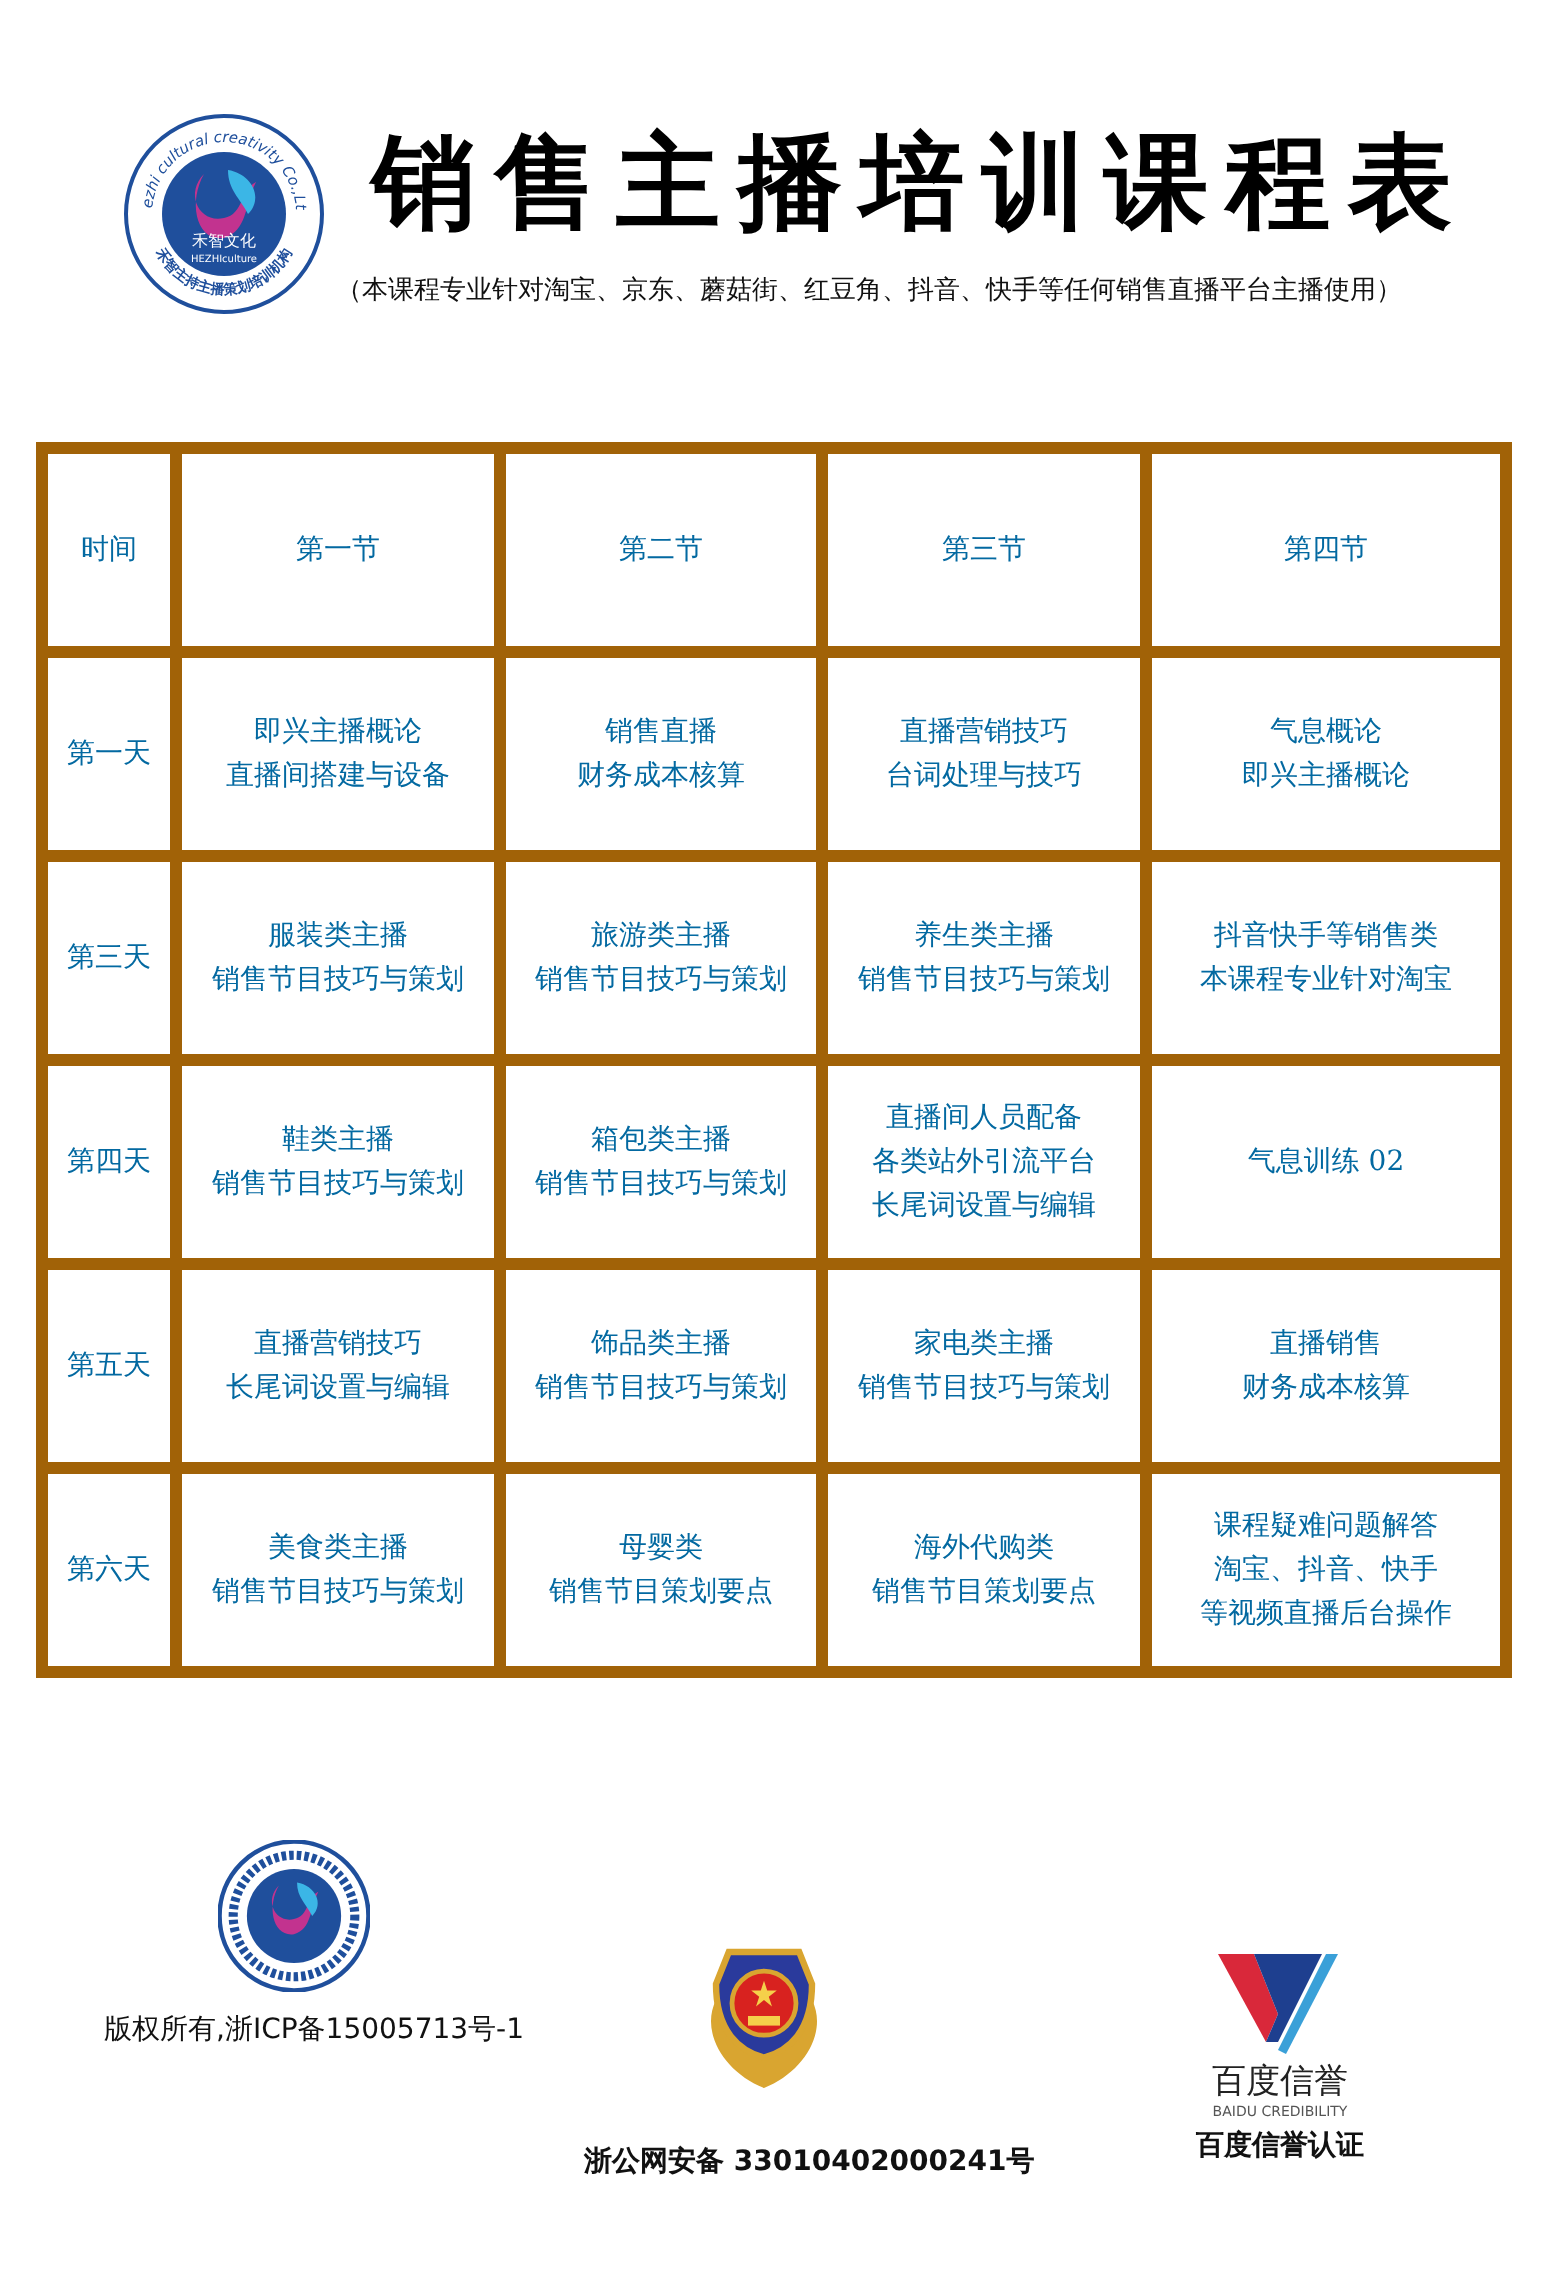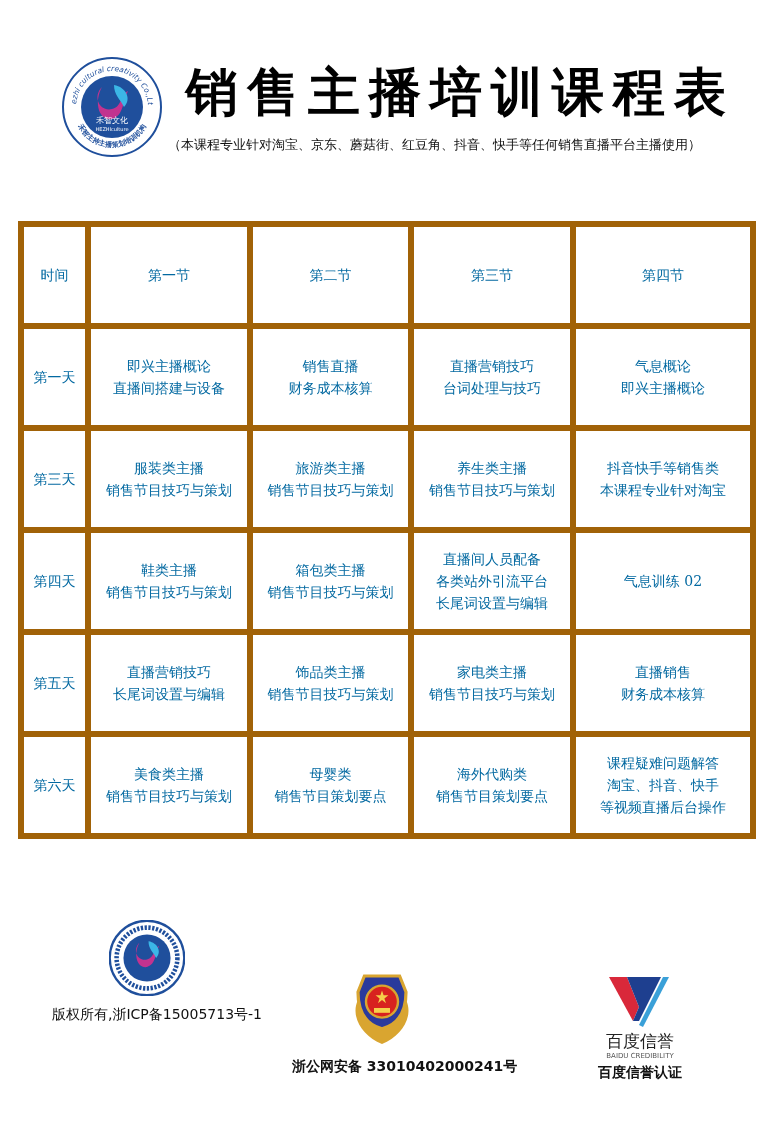--- a/index.html
+++ b/index.html
@@ -193,21 +193,21 @@
 </div>
 
 <div class="footer-item" style="left:292px; top:968px; width:180px;">
   <svg width="80" height="80" viewBox="0 0 100 100">
     <path d="M20 40 C 10 60, 25 85, 50 95 C 75 85, 90 60, 80 40 C 70 70, 30 70, 20 40 Z" fill="#d9a530"></path>
     <path d="M28 10 L72 10 L80 30 C 80 60, 65 72, 50 76 C 35 72, 20 60, 20 30 Z" fill="#2a3a9c" stroke="#d9a530" stroke-width="4"></path>
     <circle cx="50" cy="42" r="20" fill="#d8221f" stroke="#d9a530" stroke-width="3"></circle>
     <polygon points="50,28 52,34 58,34 53,38 55,44 50,40 45,44 47,38 42,34 48,34" fill="#f5d04a"></polygon>
     <rect x="40" y="50" width="20" height="6" fill="#f5d04a"></rect>
   </svg>
-  <div class="footer-text bold" style="margin-top:6px;">浙公网安备 33010402000241号</div>
+  <div class="footer-text bold" style="margin-top:20px;">浙公网安备 33010402000241号</div>
 </div>
 
 <div class="footer-item" style="left:585px; top:975px; width:110px;">
   <svg width="70" height="52" viewBox="0 0 70 52">
     <polygon points="4,2 22,2 34,32 28,46" fill="#d9283a"></polygon>
     <polygon points="22,2 56,2 34,46 28,46 34,32" fill="#1e3f8f"></polygon>
     <polygon points="58,2 64,2 38,52 34,50" fill="#3aa0d8"></polygon>
   </svg>
   <div style="font-family:'DejaVu Sans',sans-serif; font-size:17px; color:#222; line-height:20px;">百度信誉</div>
   <div style="font-family:'DejaVu Sans',sans-serif; font-size:7px; color:#555; line-height:10px;">BAIDU CREDIBILITY</div>

